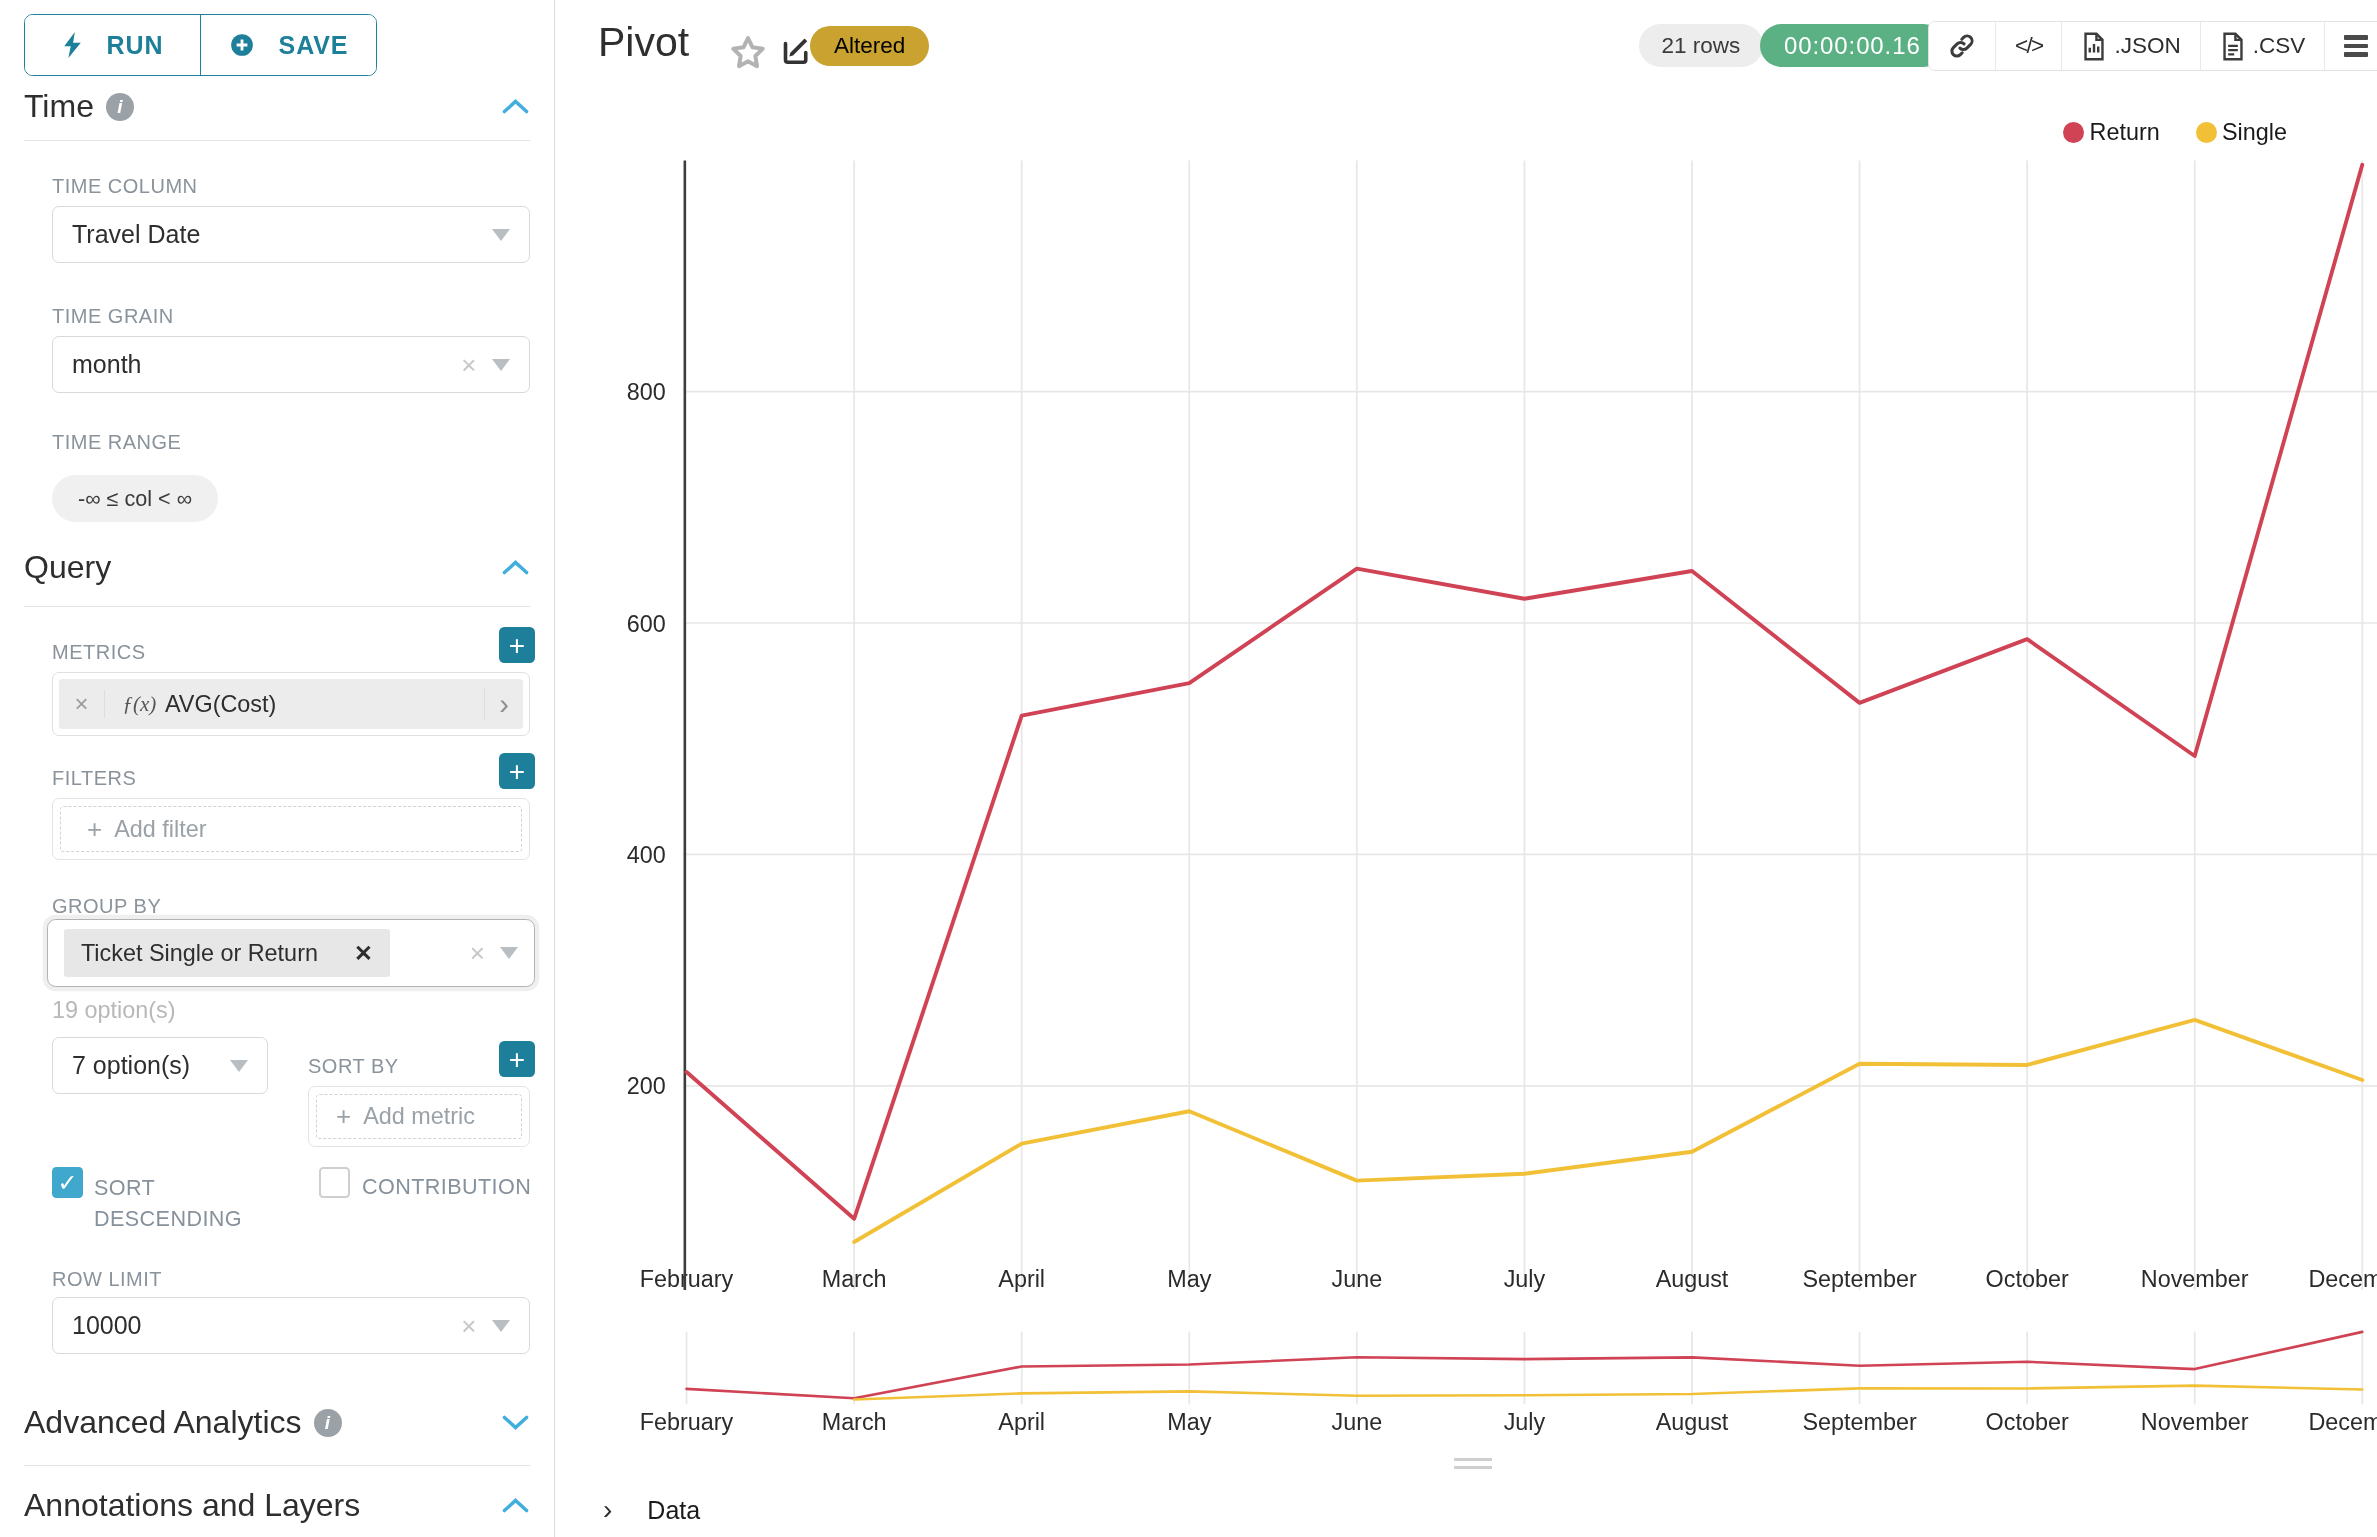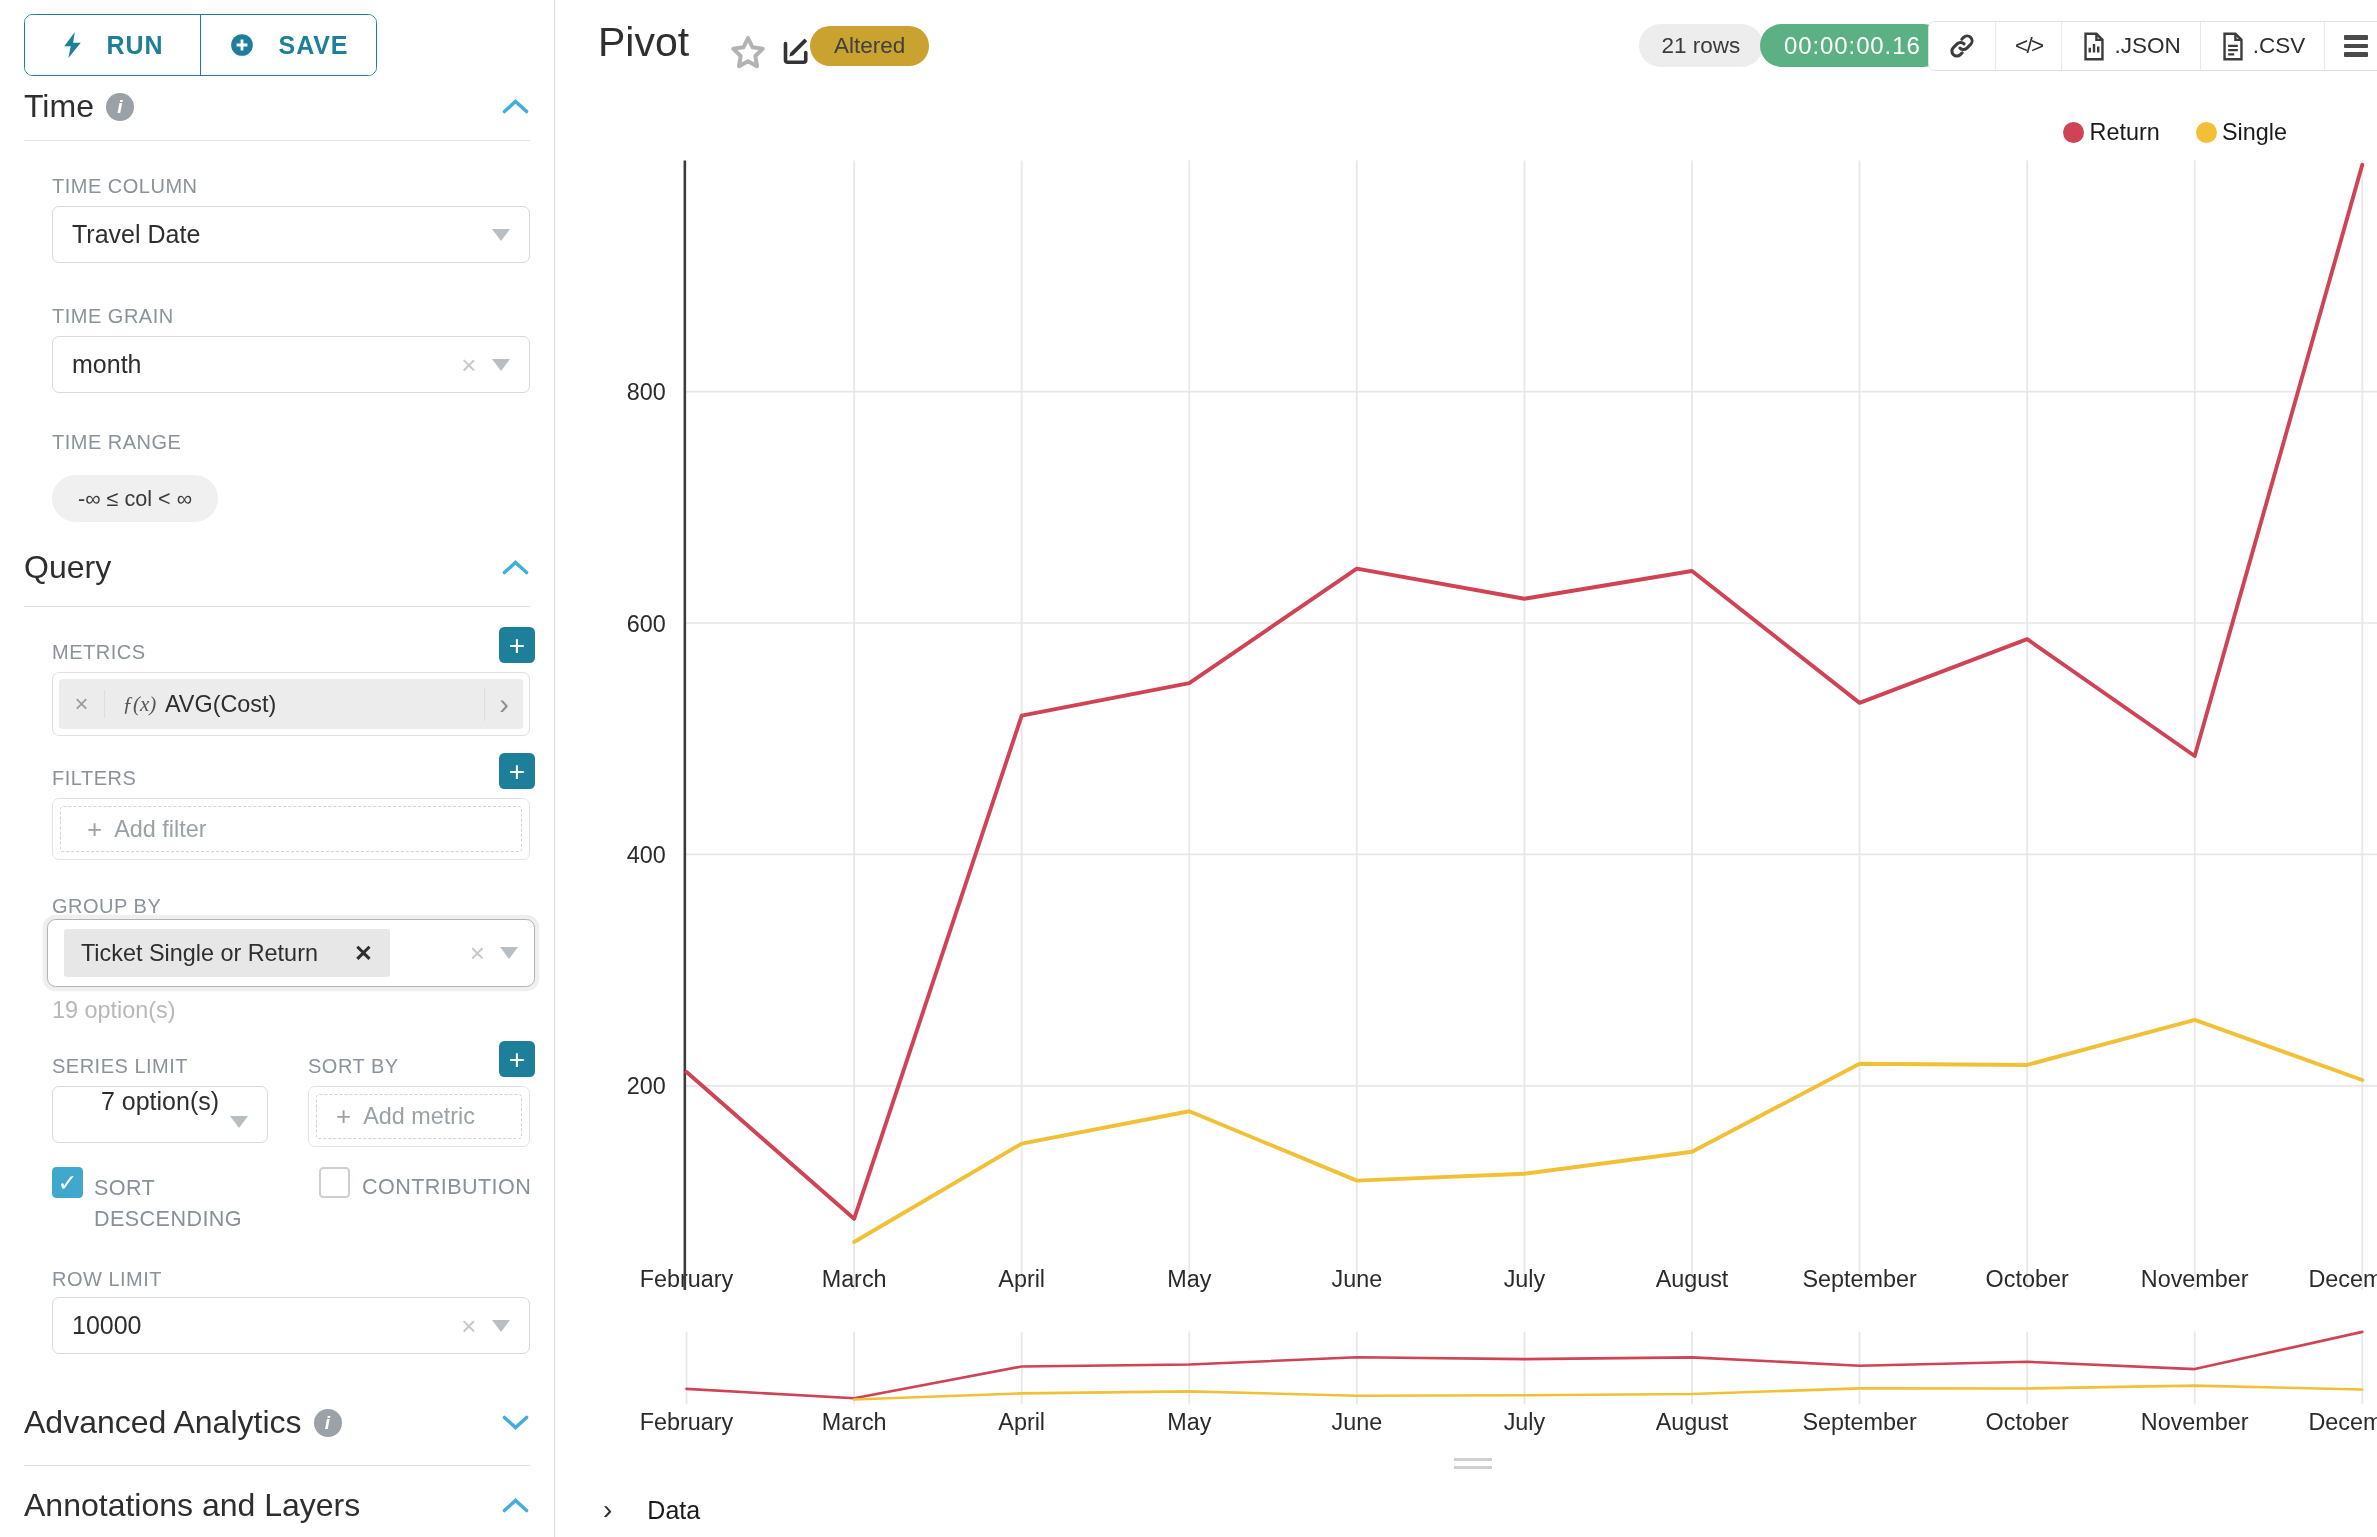--- a/index.html
+++ b/index.html
@@ -39,21 +39,21 @@
   .checkbox{position:absolute;width:31px;height:31px;border-radius:4.3px;}
   .checkbox.checked{background:#3fa8cc;color:#fff;text-align:center;font-size:24px;line-height:31px;}
   .checkbox.unchecked{border:2.6px solid #cfcfcf;background:#fff;}
   .cb-label{position:absolute;font-size:21.6px;color:#87919b;letter-spacing:0.4px;}
 
   
   .main{position:absolute;left:555px;top:0;width:1822px;height:1538px;background:#fff;}
   .title{position:absolute;left:43px;top:19px;font-size:41px;color:#2f2f2f;font-weight:500;}
   .star{position:absolute;left:173px;top:33px;}
   .editic{position:absolute;left:223px;top:33px;}
-  .badge{position:absolute;left:255px;top:26px;height:40px;border-radius:20px;background:#c9a22f;color:#404040;font-size:22.5px;display:inline-flex;align-items:center;padding:0 24px;}
+  .badge{position:absolute;left:255px;top:26px;height:40px;border-radius:20px;background:#c9a22f;color:#000000;font-size:22.5px;display:inline-flex;align-items:center;padding:0 24px;}
   .rows-pill{position:absolute;left:1084px;top:24px;height:43px;border-radius:21.6px;background:#ededed;color:#3b3b3b;font-size:22.5px;display:inline-flex;align-items:center;padding:0 22.5px;}
   .timer-pill{position:absolute;left:1205px;top:24px;height:43px;border-radius:21.6px;background:#5cb184;color:#fff;font-size:24px;display:inline-flex;align-items:center;padding:0 24px;letter-spacing:0.9px;}
   .tool-group{position:absolute;left:1373px;top:21px;height:50px;border:1.7px solid #e2e2e2;border-radius:7px;background:#fff;display:flex;align-items:stretch;overflow:hidden;}
   .tool-btn{display:flex;align-items:center;justify-content:center;padding:0 19px;gap:7px;border:none;background:#fff;font-size:22.5px;color:#2e2e2e;}
   .tool-btn + .tool-btn{border-left:1.7px solid #e9e9e9;}
   .code-glyph{font-size:22.5px;color:#2e2e2e;letter-spacing:-1.7px;}
   .burger{display:inline-block;width:24px;}
   .burger i{display:block;height:4.3px;background:#4a4a4a;margin:4.3px 0;border-radius:0.9px;}
   .legend{position:absolute;top:119px;right:90px;display:flex;gap:36px;}
   .legend-item{display:flex;align-items:center;gap:5.2px;font-size:23.4px;color:#1a1a1a;}
@@ -156,21 +156,21 @@
         <span class="tag-x">✕</span>
       </span>
       <span class="clear-x">×</span>
       <span class="caret"></span>
     </div>
     <div class="hint" style="top:997px;">19 option(s)</div>
 
     <div class="ctl-label" style="top:1055px;">SERIES LIMIT</div>
     <div class="ctl-label" style="left:308px;top:1055px;">SORT BY</div>
     <button class="plus-btn" style="left:499px;top:1041px;">+</button>
-    <div class="sel" style="top:1086px;width:216px;flex-direction:column;">
+    <div class="sel" style="top:1037px;width:216px;">
       <span class="sel-text">7 option(s)</span>
       <span class="caret" style="margin-left:auto;"></span>
     </div>
     <div class="dash-outer" style="left:308px;top:1086px;width:222px;height:61px;">
       <div class="dash-inner" style="padding-left:19px;">
         <span class="plus-gray">+</span>
         <span>Add metric</span>
       </div>
     </div>
 

